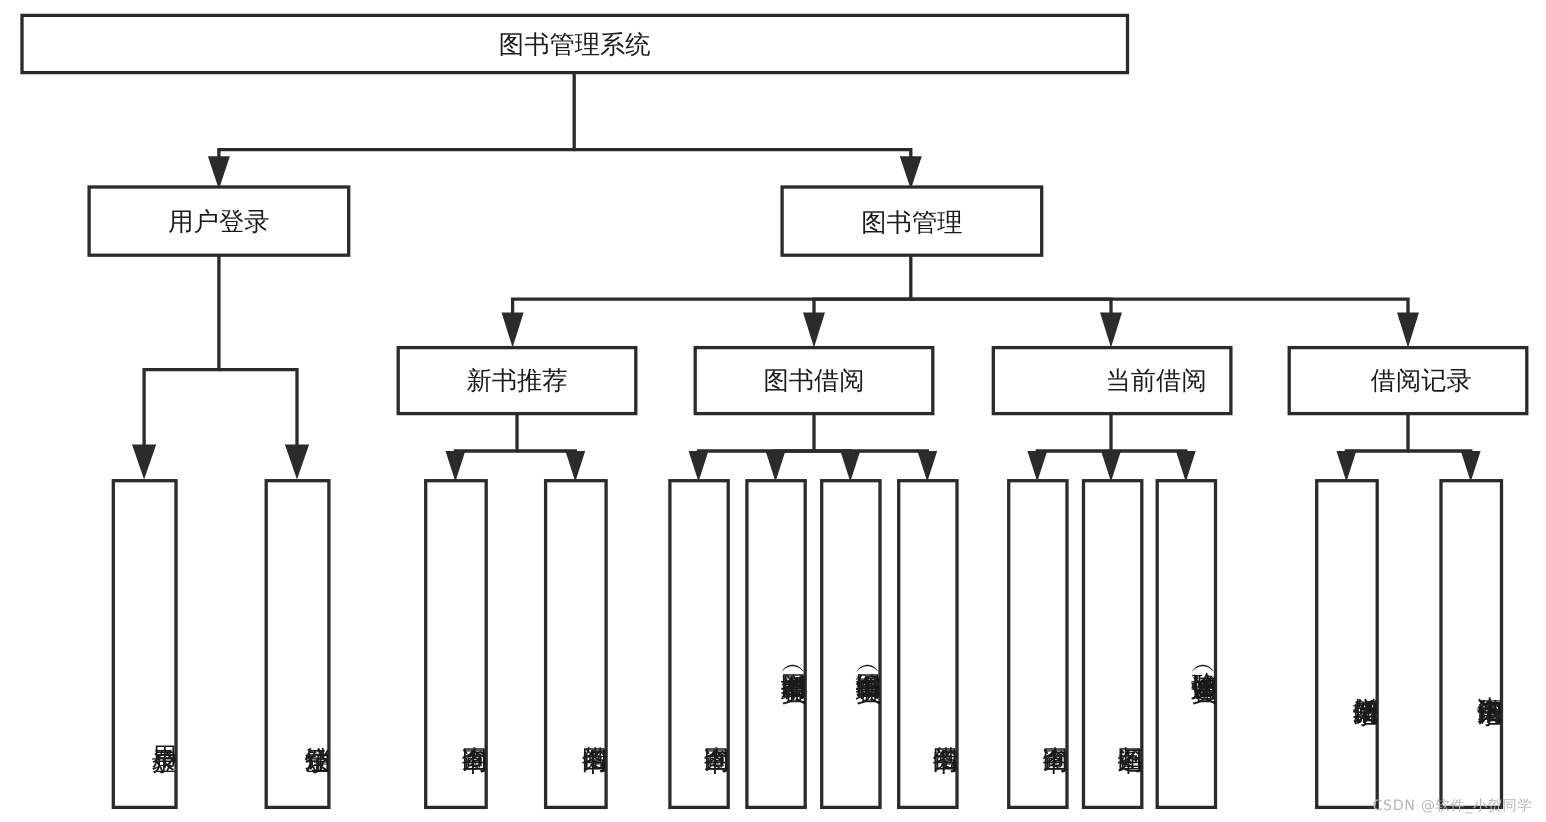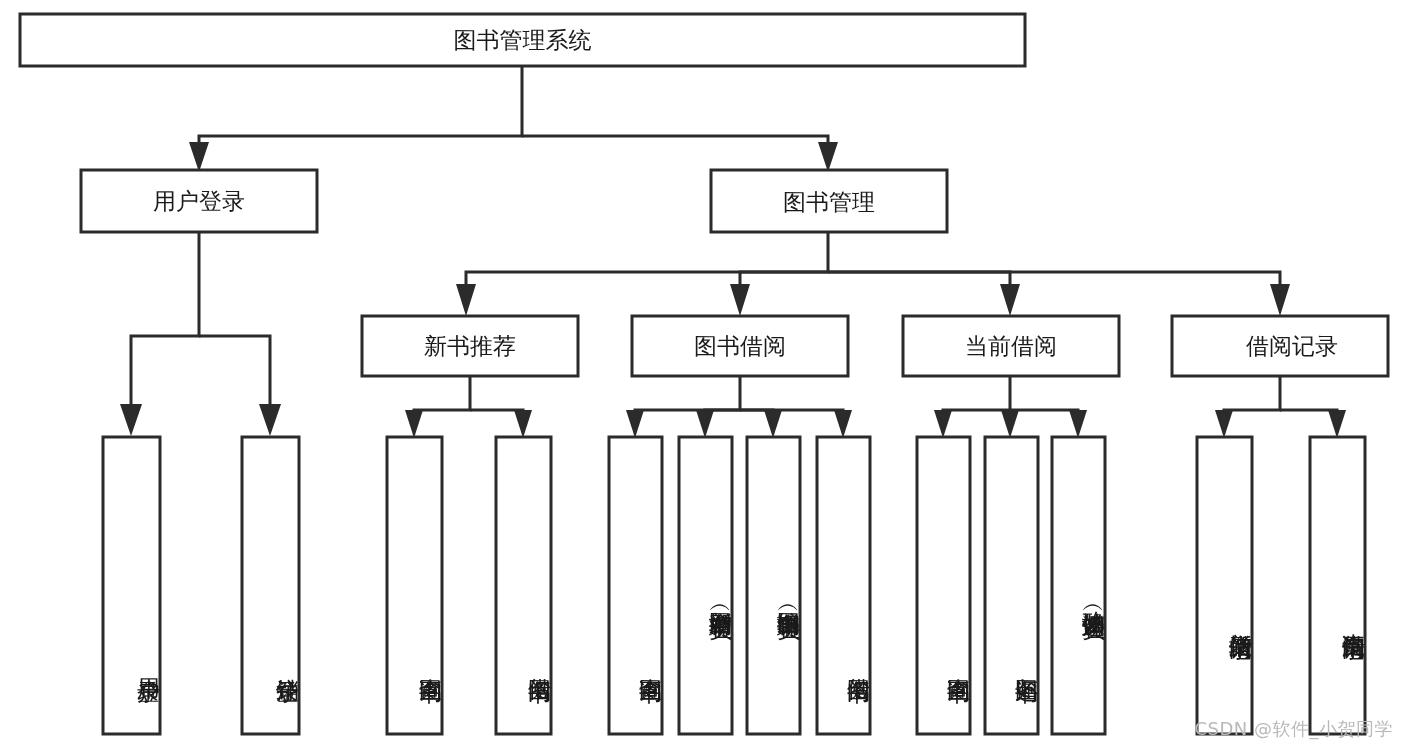--- a/index.html
+++ b/index.html
@@ -66,21 +66,21 @@
     font-size: 23px;
     color: #1a1a1a;
     white-space: nowrap;
     pointer-events: none;
     font-family: "DejaVu Sans", "Liberation Sans", sans-serif;
   }
   .watermark {
     position: absolute;
     right: 12px;
     bottom: 6px;
-    font-size: 18px;
+    font-size: 13px;
     color: #b9b9b9;
     font-family: "DejaVu Sans", "Liberation Sans", sans-serif;
     white-space: nowrap;
     letter-spacing: 0.5px;
   }
 </style>
 </head>
 <body>
 
 <div id="diagram-root">
@@ -175,21 +175,21 @@
     <rect class="node-box" x="1310" y="437" width="55" height="297"></rect>
   </svg>
 
   <div class="hlabel-wrap" style="left:20px; top:14px; width:1005px; height:52px;">图书管理系统</div>
 
   <div class="hlabel-wrap" style="left:81px; top:170px; width:236px; height:62px;">用户登录</div>
   <div class="hlabel-wrap" style="left:711px; top:170px; width:236px; height:64px;">图书管理</div>
 
   <div class="hlabel-wrap" style="left:632px; top:316px; width:216px; height:60px;">图书借阅</div>
   <div class="hlabel-wrap" style="left:362px; top:316px; width:216px; height:60px;">新书推荐</div>
-  <div class="hlabel-wrap" style="left:903px; top:316px; width:216px; height:60px;">当前借阅</div>
+  <div class="hlabel-wrap" style="left:903px; top:316px; width:216px; height:60px;padding-left:40px;">当前借阅</div>
   <div class="hlabel-wrap" style="left:1172px; top:316px; width:216px; height:60px;margin-left:12px;">借阅记录</div>
 
   <div class="vlabel-wrap" style="left:103px; top:437px; width:57px; height:297px; padding-top:76px;">用户登录</div>
   <div class="vlabel-wrap" style="left:242px; top:437px; width:57px; height:297px; padding-top:76px;">注销登录</div>
 
   <div class="vlabel-wrap" style="left:387px; top:437px; width:55px; height:297px; padding-top:76px;">查询图书</div>
   <div class="vlabel-wrap" style="left:496px; top:437px; width:55px; height:297px; padding-top:76px;">借阅图书</div>
 
   <div class="vlabel-wrap" style="left:609px; top:437px; width:53px; height:297px; padding-top:76px;">查询图书</div>
   <div class="vlabel-wrap" style="left:679px; top:437px; width:53px; height:297px; padding-top:12px;">新增图书（管理员）</div>

